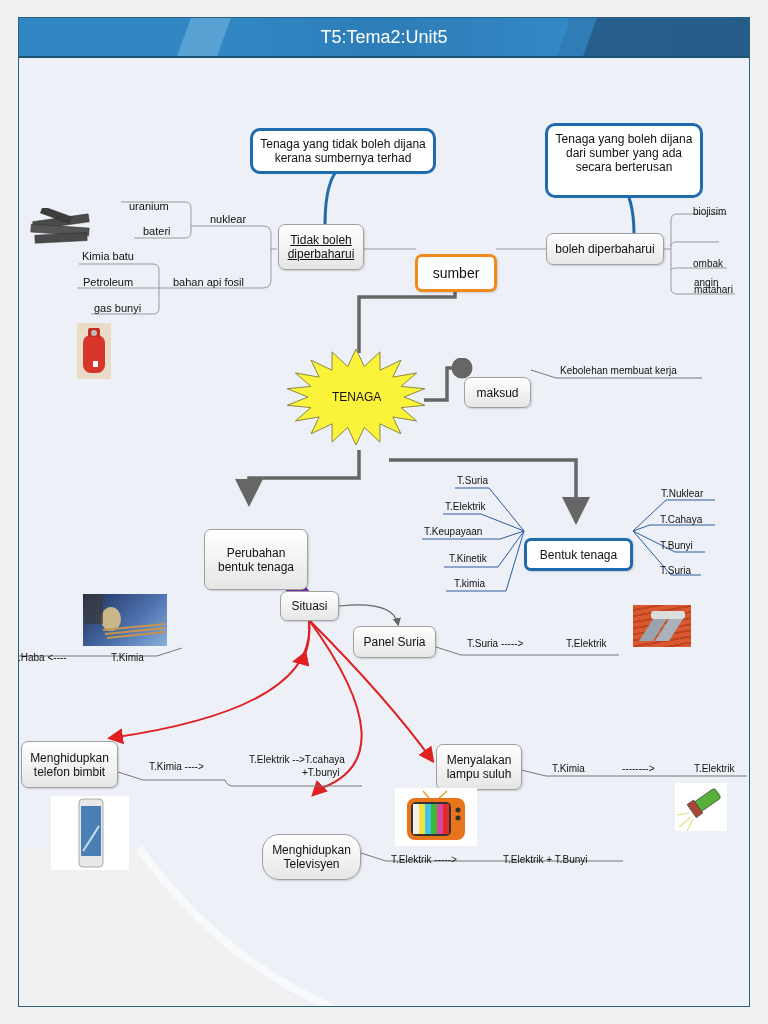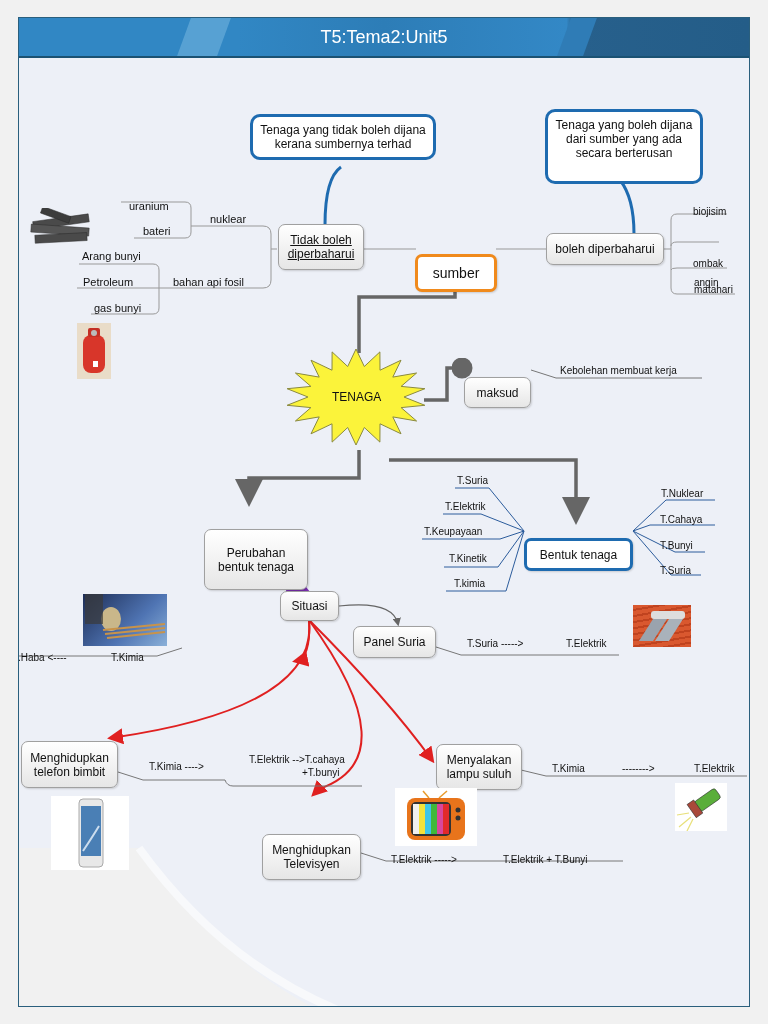--- a/index.html
+++ b/index.html
@@ -15,21 +15,21 @@
                        background:#5ea6d6; transform:skewX(-20deg); opacity:.85; }
   #titlebar .stripe2 { position:absolute; left:545px; top:0; width:26px; height:38px;
                        background:#2f7cb6; transform:skewX(-20deg); }
   #title { position:absolute; left:0; top:0; width:730px; height:38px; line-height:38px;
            text-align:center; color:#fff; font-size:18px; }
   svg#links { position:absolute; left:0; top:0; }
   .node { position:absolute; box-sizing:border-box; display:flex; align-items:center; justify-content:center;
           text-align:center; font-size:12px; line-height:14px; border:1px solid #a0a0a0; border-radius:7px;
           background:linear-gradient(#ffffff,#e6e6e6); box-shadow:1px 1px 2px rgba(0,0,0,.15); }
   .callout { position:absolute; box-sizing:border-box; background:#fff; border:3px solid #1e6bb0;
-             border-radius:10px; font-size:12px; line-height:14px; text-align:center; padding:6px 3px; }
+             border-radius:10px; font-size:12px; line-height:14px; text-align:center; padding:6px 3px;margin-top:14px; }
   .lbl { position:absolute; font-size:11px; white-space:nowrap; }
   .bold { font-weight:normal;margin-top:24px; }
   .pic { position:absolute; overflow:hidden; }
 </style>
 </head>
 <body>
 
 <div id="frame">
 
   <svg id="bgdeco" width="730" height="988">
@@ -119,29 +119,29 @@
   <div class="node" style="left:259px;top:206px;width:86px;height:46px;text-decoration:underline;">Tidak boleh diperbaharui</div>
   <div class="node bold" style="left:396px;top:212px;width:82px;height:38px;background:#fff;border:3px solid #f08a1c;font-size:14px;">sumber</div>
   <div class="node" style="left:527px;top:215px;width:118px;height:32px;">boleh diperbaharui</div>
   <div class="node bold" style="left:445px;top:335px;width:67px;height:31px;font-size:12px;">maksud</div>
   <div class="node bold" style="left:505px;top:496px;width:109px;height:33px;background:#fff;border:3px solid #1e6bb0;">Bentuk tenaga</div>
   <div class="node bold" style="left:185px;top:487px;width:104px;height:61px;padding:0 6px;">Perubahan bentuk tenaga</div>
   <div class="node" style="left:261px;top:573px;width:59px;height:30px;">Situasi</div>
   <div class="node" style="left:334px;top:608px;width:83px;height:32px;">Panel Suria</div>
   <div class="node" style="left:2px;top:723px;width:97px;height:47px;padding:0 6px;">Menghidupkan telefon bimbit</div>
   <div class="node" style="left:417px;top:726px;width:86px;height:46px;padding:0 6px;">Menyalakan lampu suluh</div>
-  <div class="node" style="left:243px;top:816px;width:99px;height:46px;padding:0 6px;">Menghidupkan Televisyen</div>
+  <div class="node" style="left:243px;top:816px;width:99px;height:46px;padding:0 6px;border-radius:17px;">Menghidupkan Televisyen</div>
 
   <div class="lbl" style="left:313px;top:372px;font-size:12px;">TENAGA</div>
 
   <div class="lbl" style="left:191px;top:195px;">nuklear</div>
   <div class="lbl" style="left:110px;top:182px;">uranium</div>
   <div class="lbl" style="left:124px;top:207px;">bateri</div>
   <div class="lbl" style="left:154px;top:258px;">bahan api fosil</div>
-  <div class="lbl" style="left:63px;top:232px;">Arang bunyi</div>
+  <div class="lbl" style="left:63px;top:232px;">Kimia batu</div>
   <div class="lbl" style="left:64px;top:258px;">Petroleum</div>
   <div class="lbl" style="left:75px;top:284px;">gas bunyi</div>
 
   <div class="lbl" style="left:674px;top:188px;font-size:10px;">biojisim</div>
   <div class="lbl" style="left:675px;top:214px;font-size:10px;margin-top:45px;">angin</div>
   <div class="lbl" style="left:674px;top:240px;font-size:10px;">ombak</div>
   <div class="lbl" style="left:675px;top:266px;font-size:10px;">matahari</div>
 
   <div class="lbl" style="left:541px;top:347px;font-size:10px;">Kebolehan membuat kerja</div>
 

